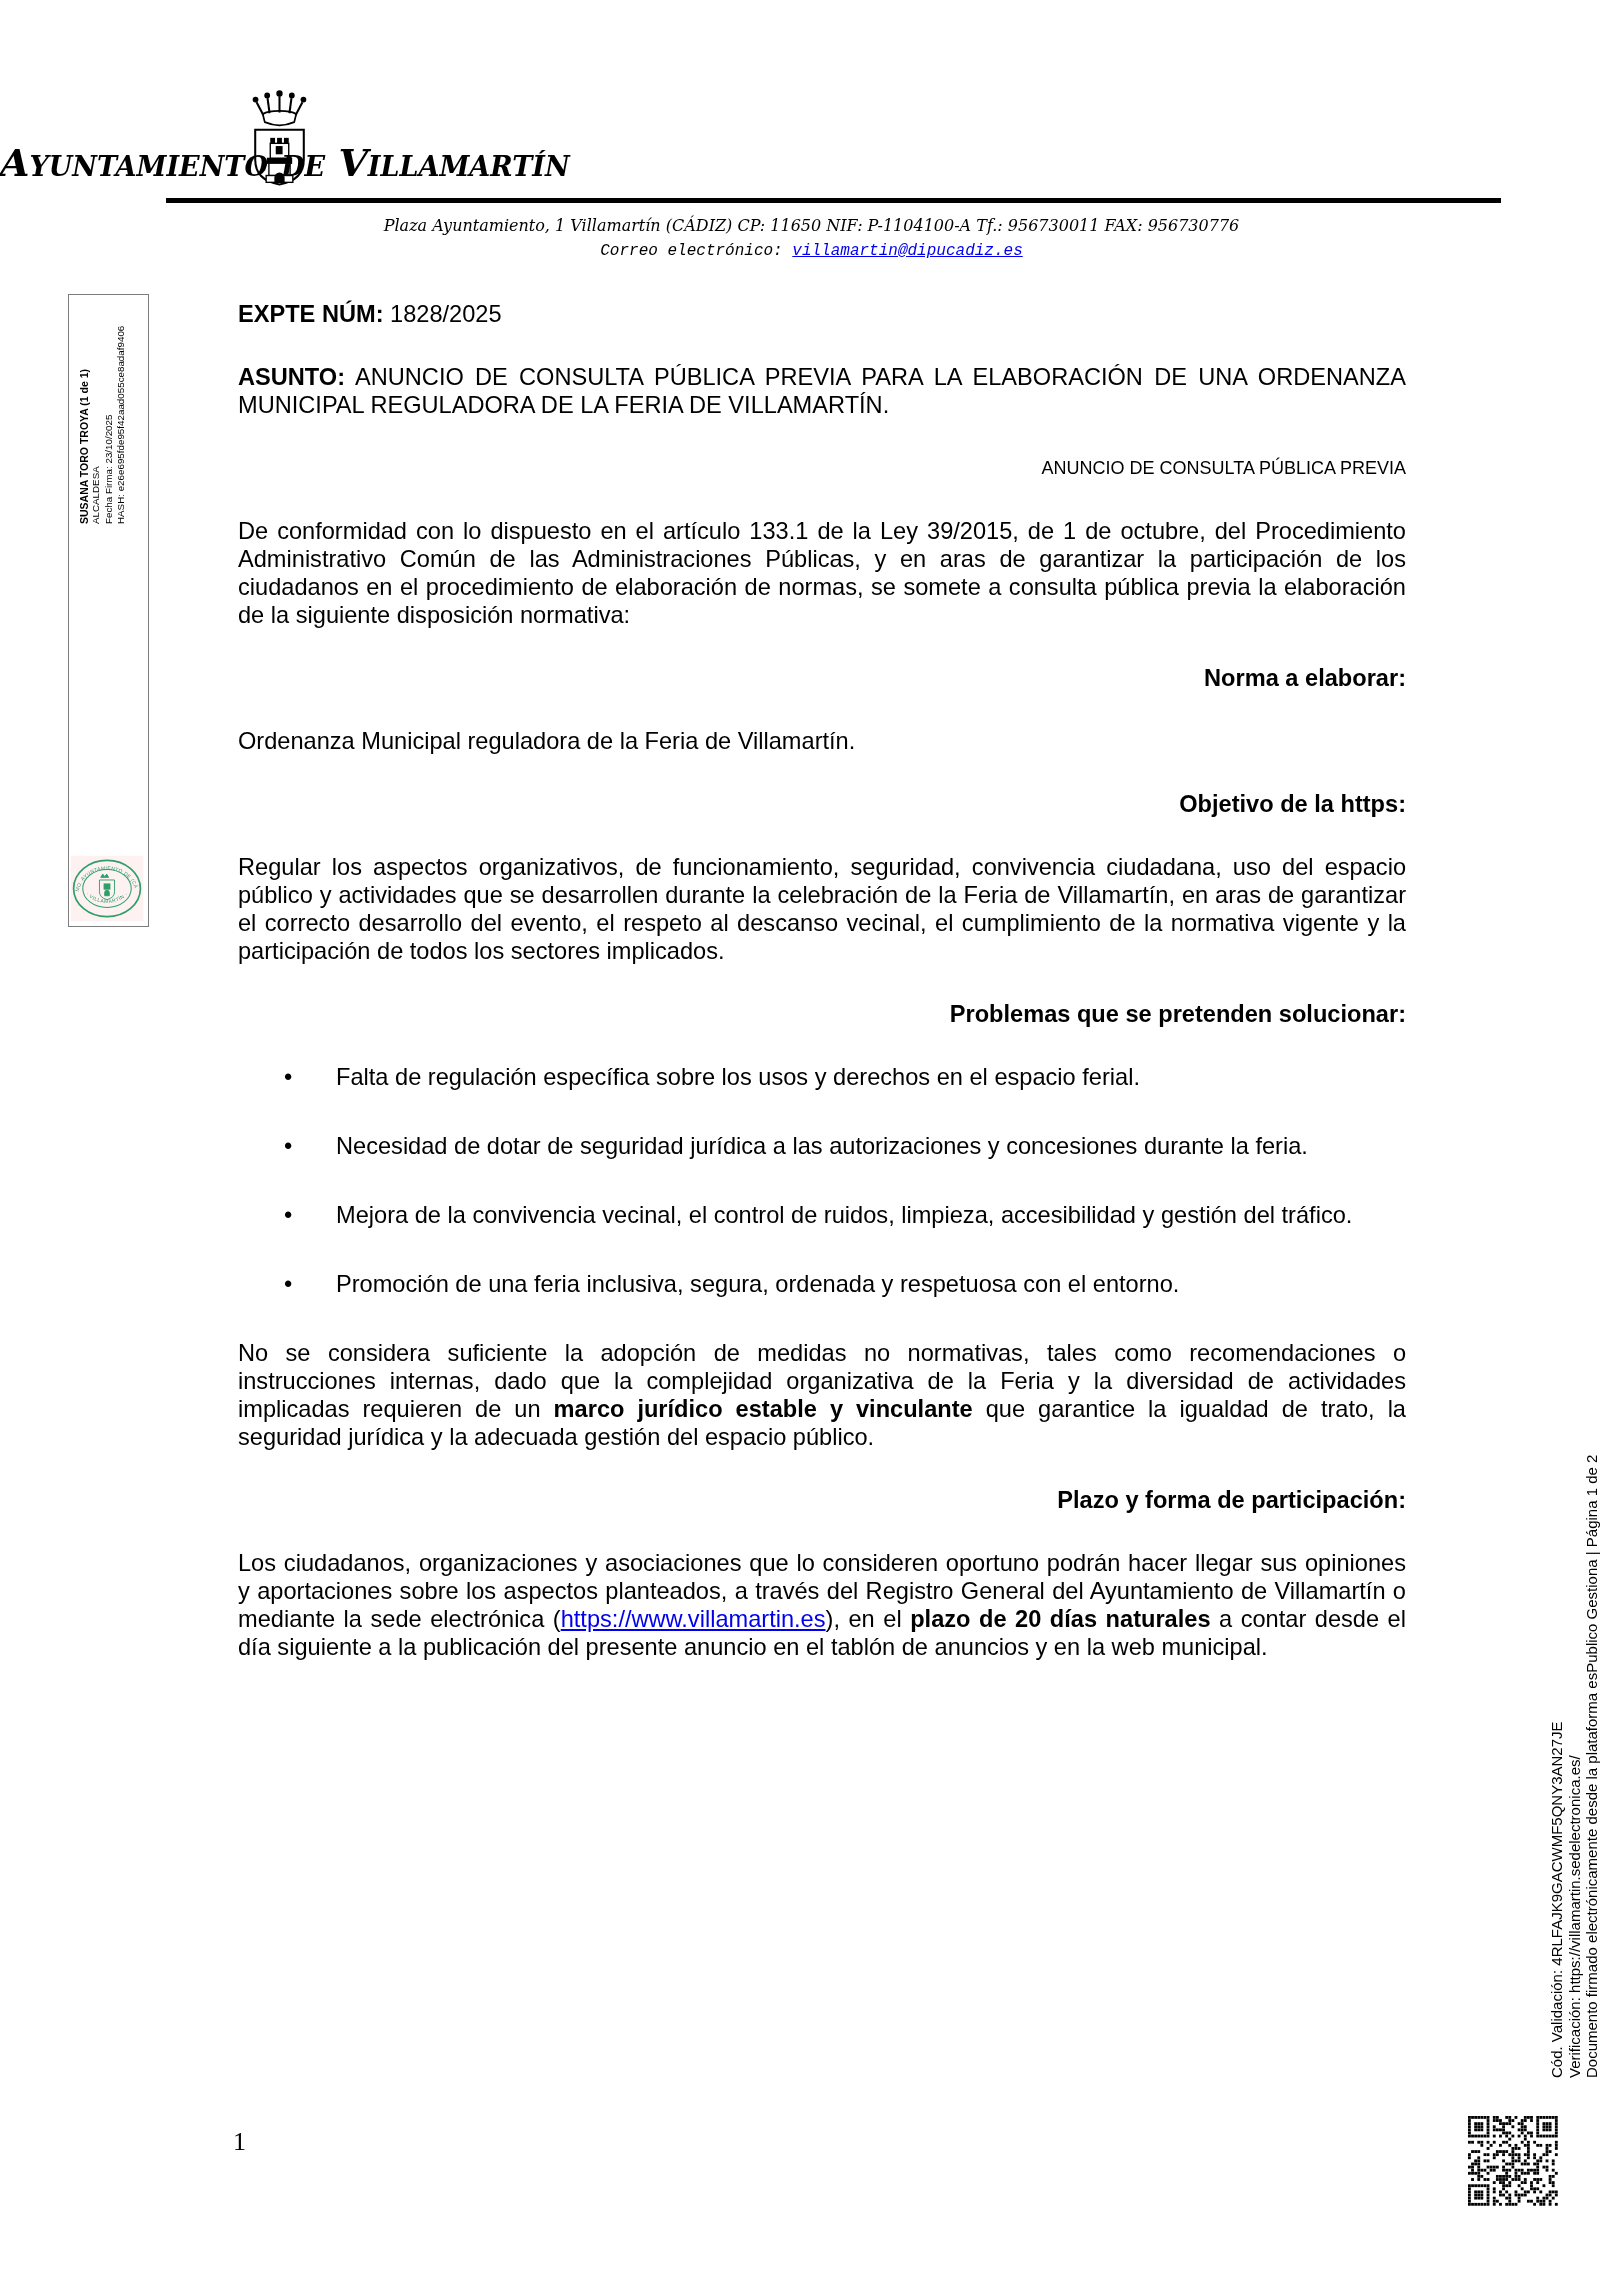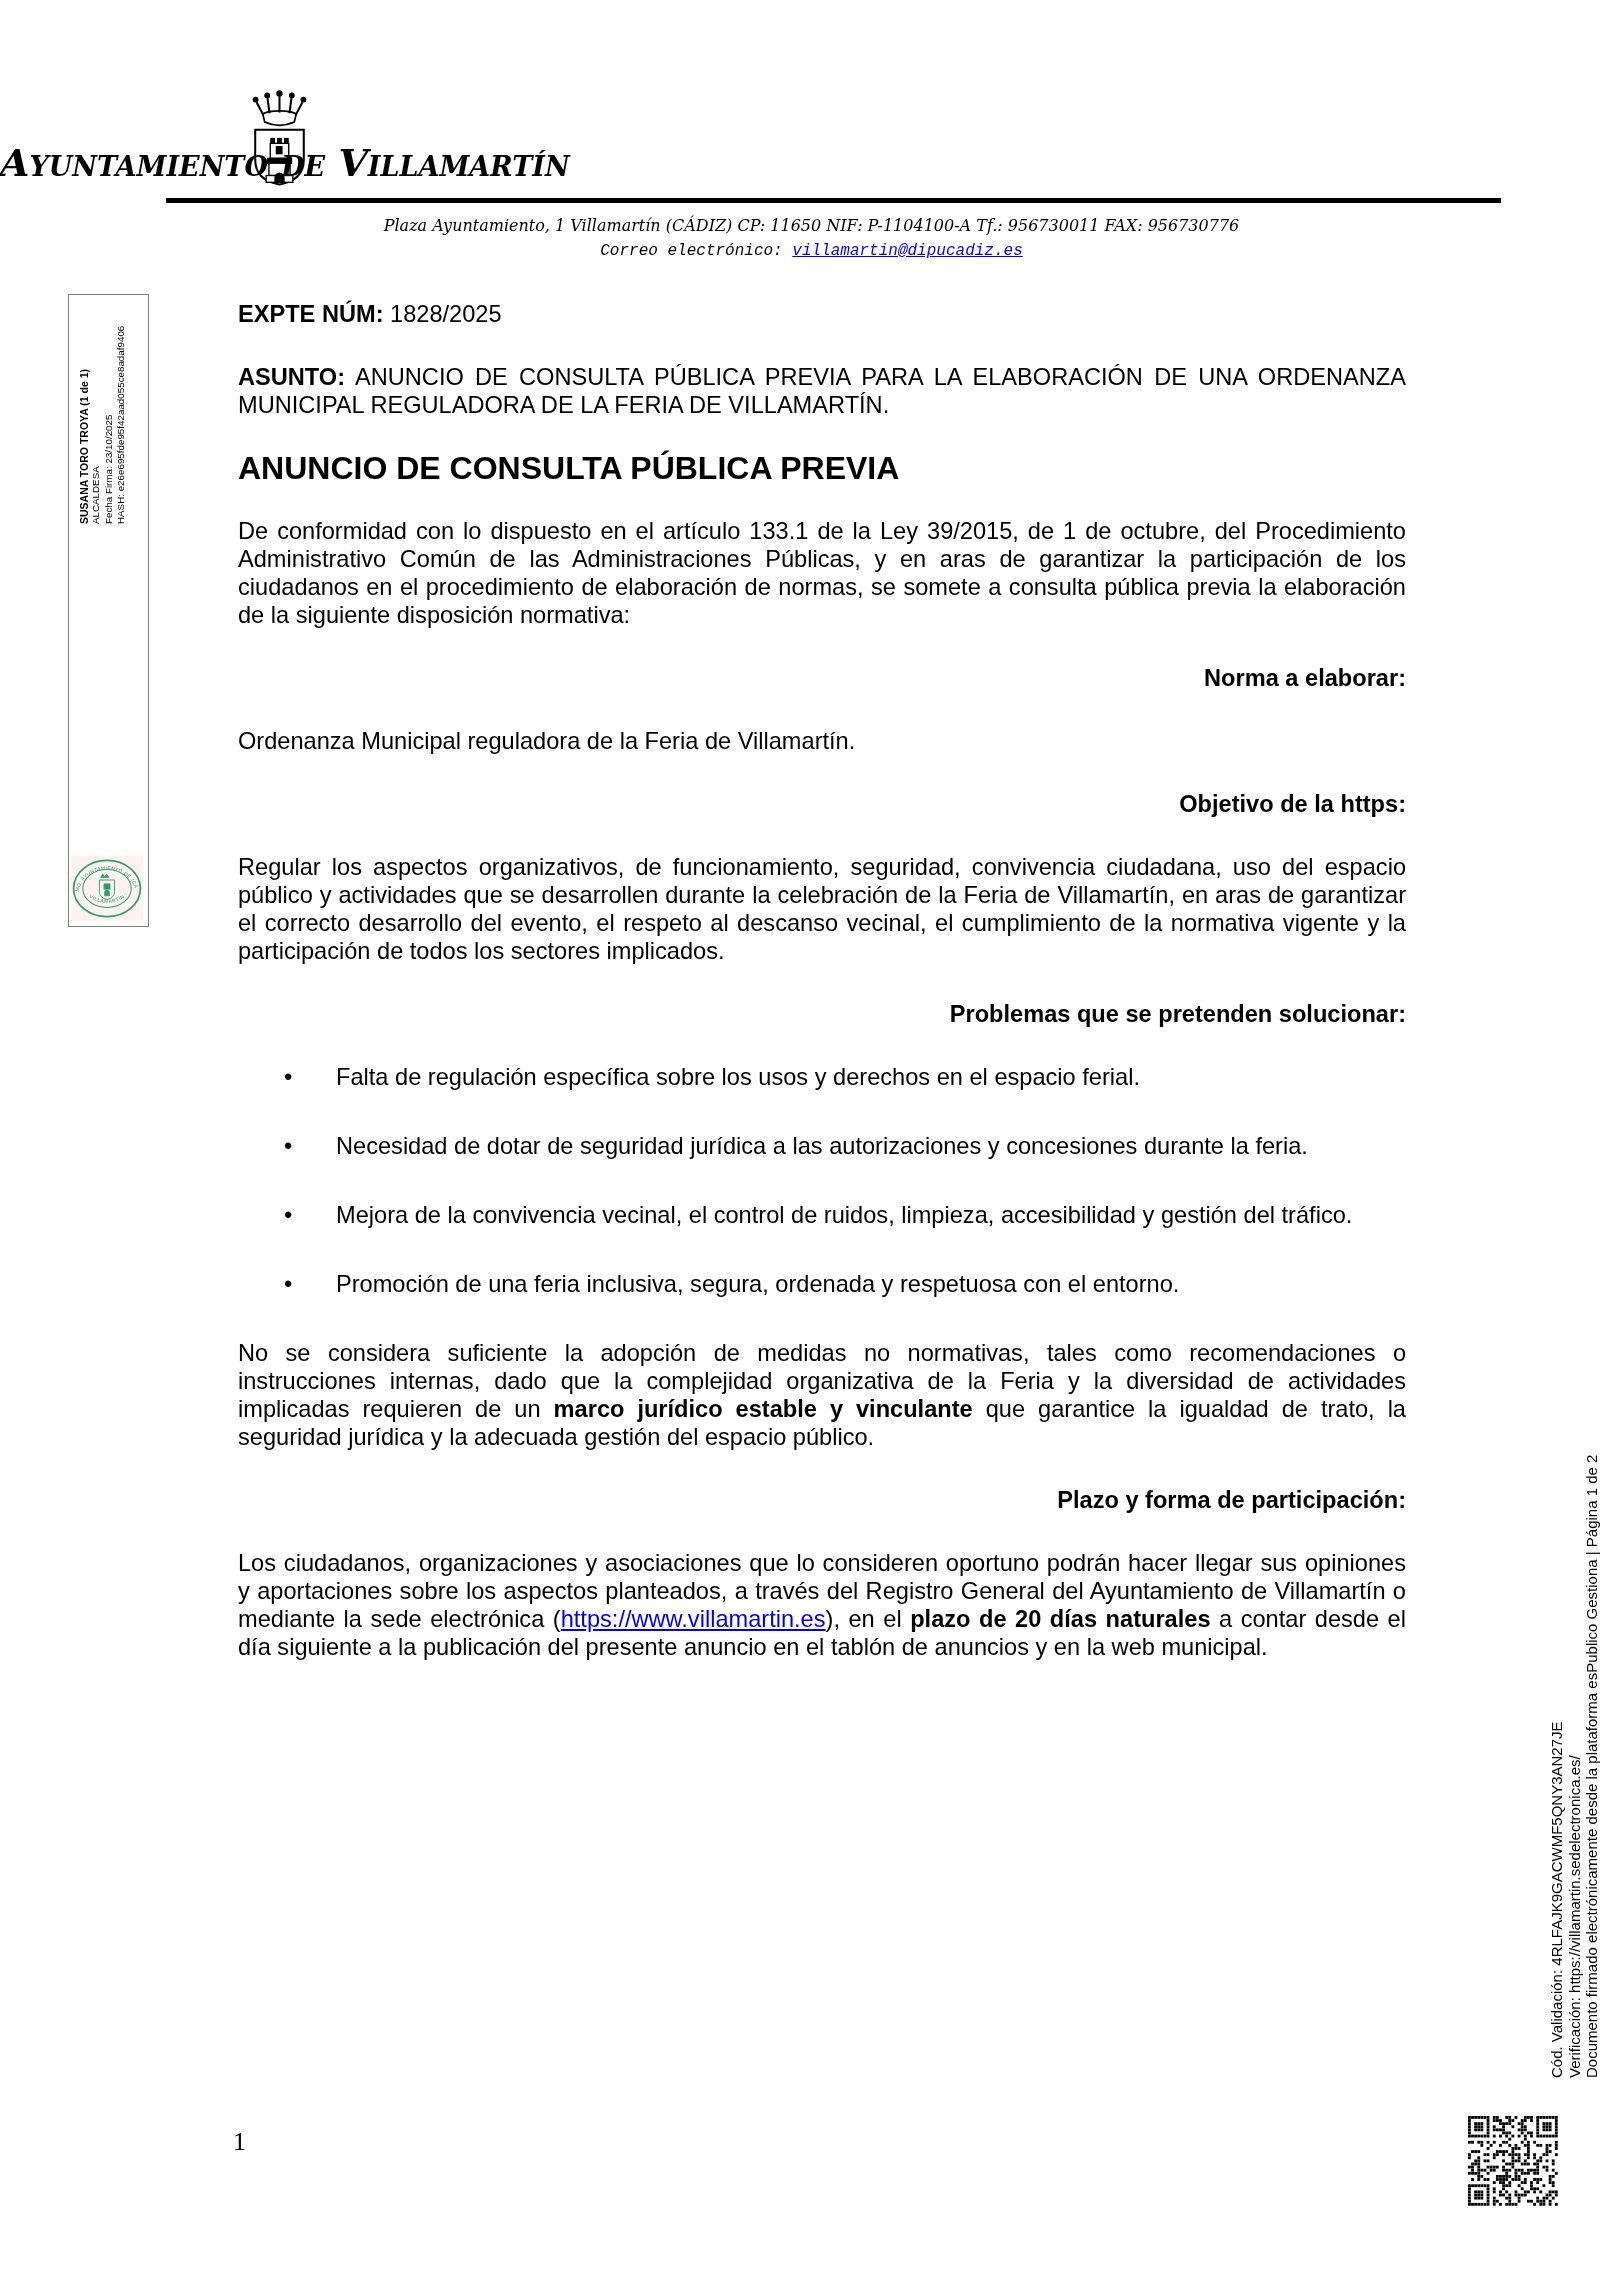--- a/index.html
+++ b/index.html
@@ -23,21 +23,21 @@
   .sigrot{position:absolute;left:9.2px;top:229px;transform:rotate(-90deg);
       transform-origin:0 0;white-space:nowrap;font-size:9.8px;line-height:12.4px;}
   .sigrot .b{font-weight:700;font-size:10.5px;}
   .stamp{position:absolute;left:1.3px;bottom:3.9px;}
 
   
   .content{position:absolute;left:238px;top:300px;width:1168px;
       font-size:23.6px;line-height:28px;text-align:justify;}
   .content p,.content h3,.content ul{margin:0 0 35px 0;}
   .content h3{font-size:23.6px;font-weight:700;text-align:right;}
-  .center-head{text-align:left;font-weight:700;margin:0 0 35px 0;font-size:32px;}
+  .center-head{text-align:right;font-weight:400;margin:0 0 35px 0;font-size:18px;}
   ul.blist{list-style:none;padding:0;}
   ul.blist li{position:relative;padding-left:98px;margin-bottom:41px;}
   ul.blist .bullet{position:absolute;left:46px;top:0;}
 
   .pagenum{position:absolute;left:233px;top:2127px;
       font-family:"Liberation Serif",serif;font-size:26px;}
 
   
   .rightrot{position:absolute;left:1548px;top:2078px;transform:rotate(-90deg);
       transform-origin:0 0;white-space:nowrap;font-size:15px;line-height:17.7px;color:#000;}

